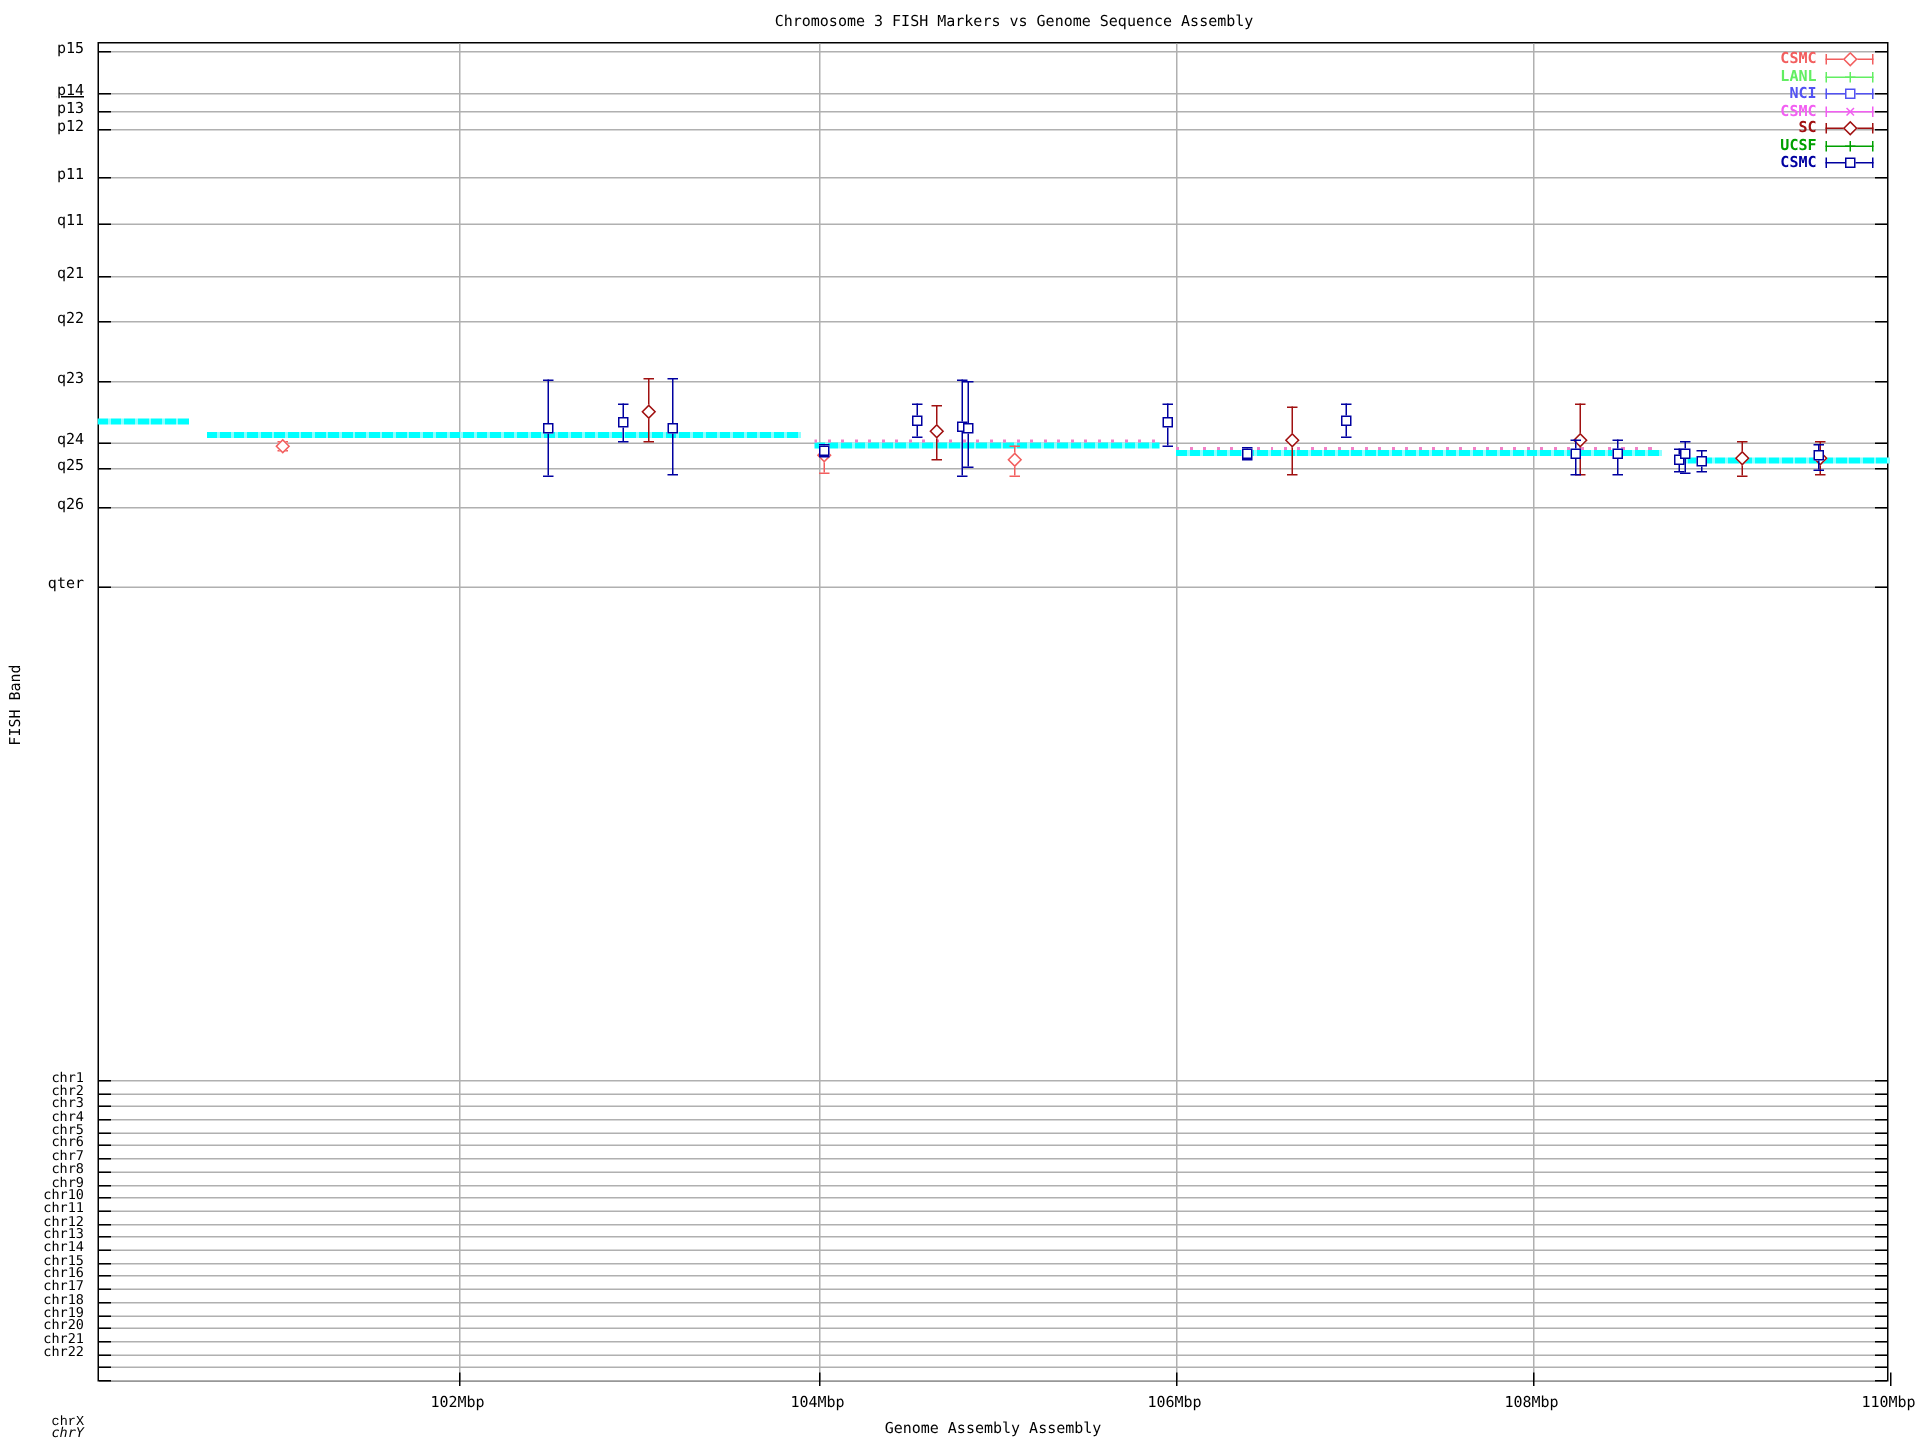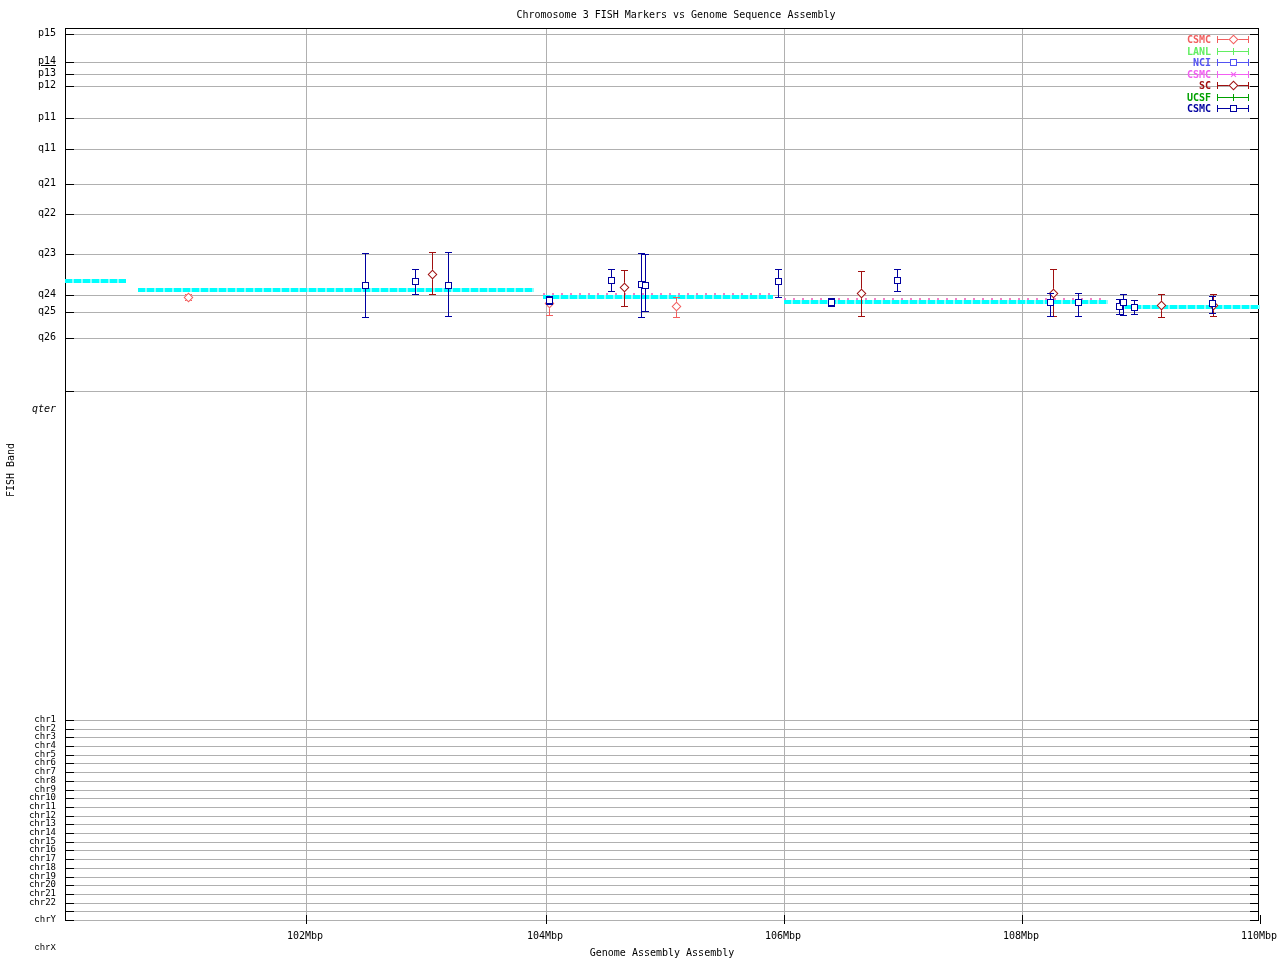--- a/index.html
+++ b/index.html
@@ -41,21 +41,21 @@
     <div class="ylab" style="top: 68px;">p13</div>
     <div class="ylab" style="top: 80px;">p12</div>
     <div class="ylab" style="top: 112px;">p11</div>
     <div class="ylab" style="top: 143px;">q11</div>
     <div class="ylab" style="top: 178px;">q21</div>
     <div class="ylab" style="top: 208px;">q22</div>
     <div class="ylab" style="top: 248px;">q23</div>
     <div class="ylab" style="top: 289px;">q24</div>
     <div class="ylab" style="top: 306px;">q25</div>
     <div class="ylab" style="top: 332px;">q26</div>
-    <div class="ylab" style="top: 404px; font-style: italic;">qter</div>
+    <div class="ylab" style="top: 385px;">qter</div>
     <div class="ylab chr" style="top: 715px;">chr1</div>
     <div class="ylab chr" style="top: 724px;">chr2</div>
     <div class="ylab chr" style="top: 732px;">chr3</div>
     <div class="ylab chr" style="top: 741px;">chr4</div>
     <div class="ylab chr" style="top: 750px;">chr5</div>
     <div class="ylab chr" style="top: 758px;">chr6</div>
     <div class="ylab chr" style="top: 767px;">chr7</div>
     <div class="ylab chr" style="top: 776px;">chr8</div>
     <div class="ylab chr" style="top: 785px;">chr9</div>
     <div class="ylab chr" style="top: 793px;">chr10</div>
@@ -65,21 +65,21 @@
     <div class="ylab chr" style="top: 828px;">chr14</div>
     <div class="ylab chr" style="top: 837px;">chr15</div>
     <div class="ylab chr" style="top: 845px;">chr16</div>
     <div class="ylab chr" style="top: 854px;">chr17</div>
     <div class="ylab chr" style="top: 863px;">chr18</div>
     <div class="ylab chr" style="top: 872px;">chr19</div>
     <div class="ylab chr" style="top: 880px;">chr20</div>
     <div class="ylab chr" style="top: 889px;">chr21</div>
     <div class="ylab chr" style="top: 898px;">chr22</div>
     <div class="ylab chr" style="top: 944px; font-family: Liberation Mono, monospace;">chrX</div>
-    <div class="ylab chr" style="top: 915px;">chrY</div>
+    <div class="ylab chr" style="top: 952px; font-style: italic;">chrY</div>
   </div>
 
 <div id="plot-area">
     <div class="hgrid" style="left: 0px; right: 0px; top: 5px; height: 1px; background: rgb(176, 176, 176);"></div>
     <div class="tick" style="left: 0px; top: 5px; width: 8px; height: 1px; background: rgb(0, 0, 0);"></div>
     <div class="tick" style="right: 0px; top: 5px; width: 8px; height: 1px; background: rgb(0, 0, 0);"></div>
     <div class="hgrid" style="left: 0px; right: 0px; top: 33px; height: 1px; background: rgb(176, 176, 176);"></div>
     <div class="tick" style="left: 0px; top: 33px; width: 8px; height: 1px; background: rgb(0, 0, 0);"></div>
     <div class="tick" style="right: 0px; top: 33px; width: 8px; height: 1px; background: rgb(0, 0, 0);"></div>
     <div class="hgrid" style="left: 0px; right: 0px; top: 45px; height: 1px; background: rgb(176, 176, 176);"></div>

